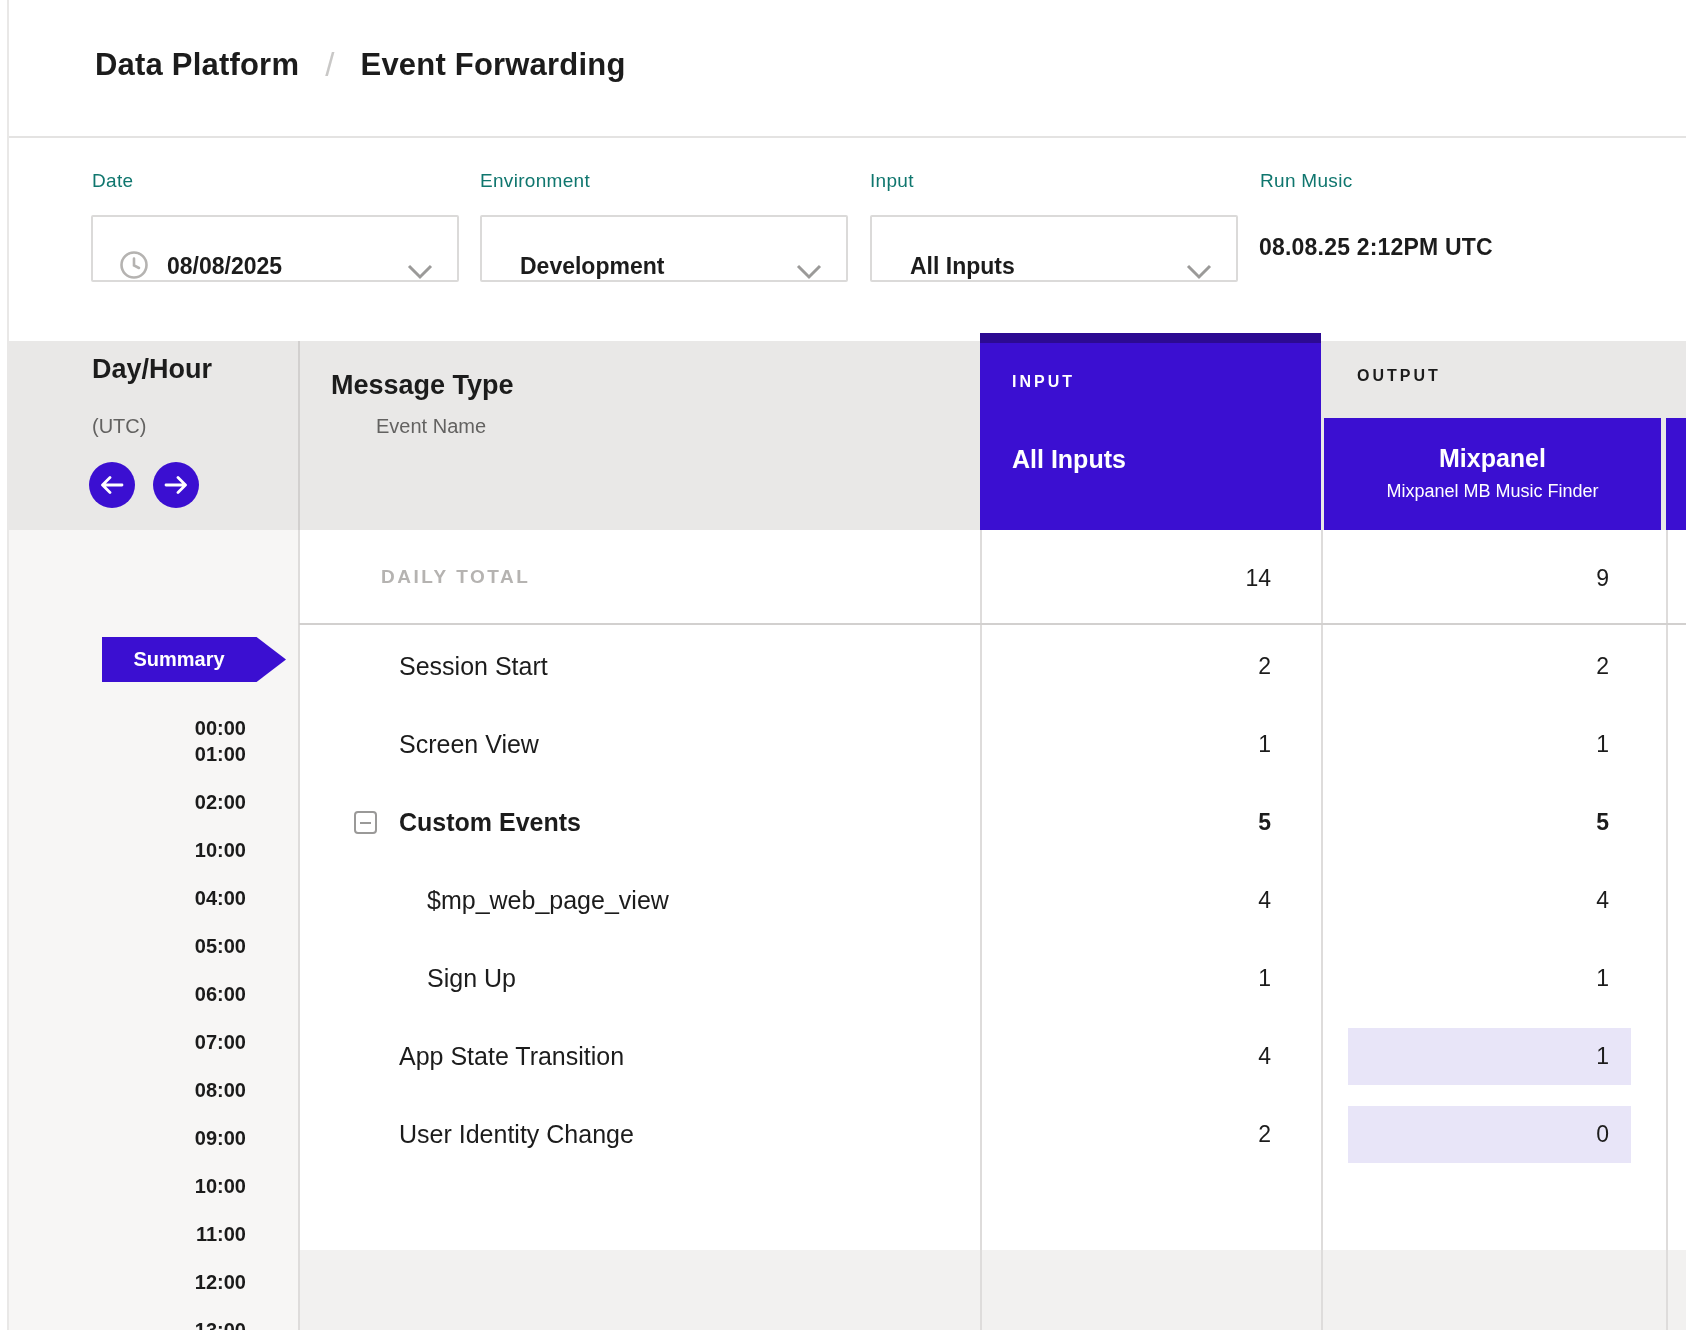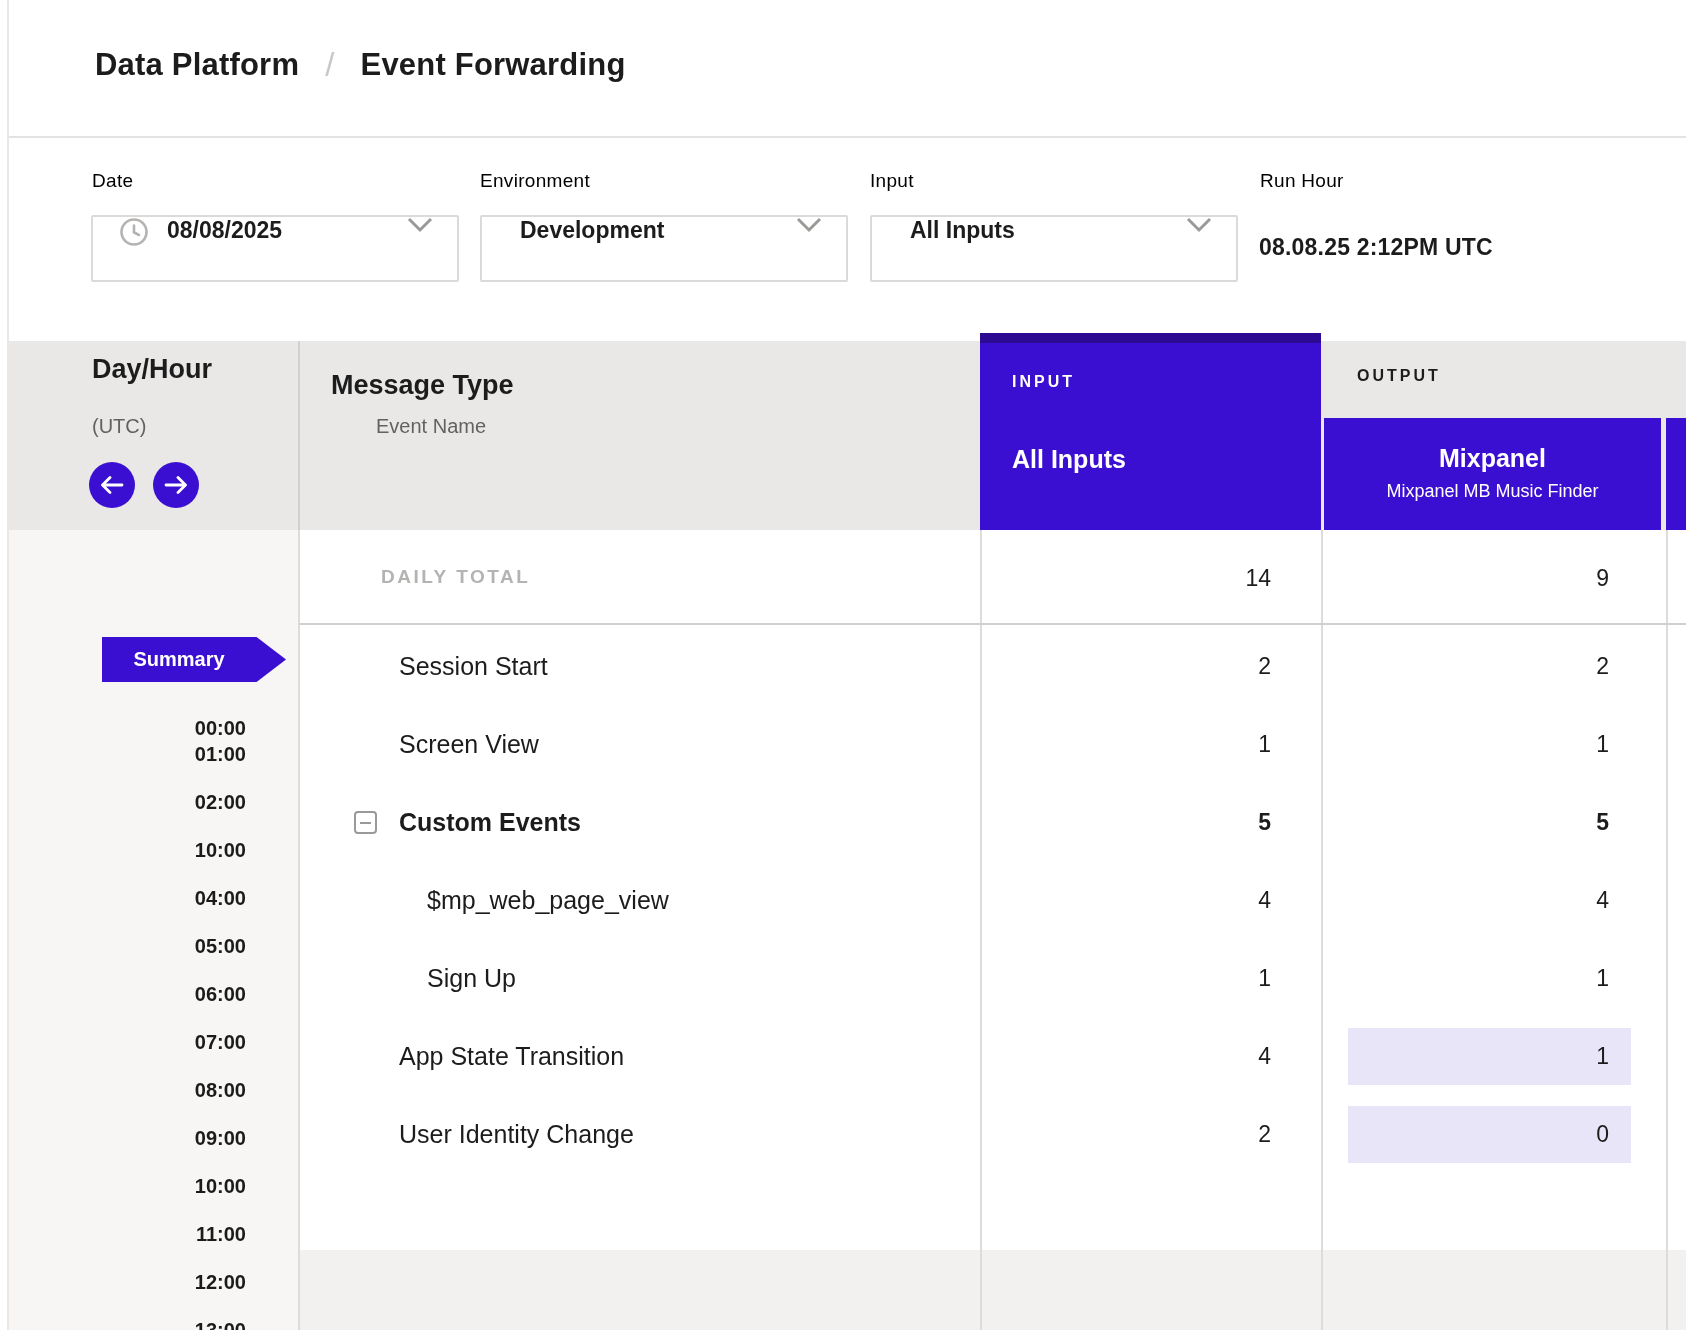--- a/index.html
+++ b/index.html
@@ -8,23 +8,23 @@
   .abs { position: absolute; }
   #page { position: relative; width: 1686px; height: 1330px; border-left: 2px solid #e9e8e7; margin-left: 7px; }
 
   
   #topbar { left: 0; top: 0; width: 1686px; height: 138px; background: #fff; border-bottom: 2px solid #e4e3e2; }
   #breadcrumb { left: 86px; top: 46px; display: flex; align-items: center; gap: 26px;
     font-size: 31px; font-weight: 600; letter-spacing: .2px; }
   #breadcrumb .sep { color: #c9c8c7; font-weight: 400; font-size: 33px; }
 
   
-  .filter-label { top: 170px; font-size: 19px; color: #000000; letter-spacing: .3px; }
+  .filter-label { top: 170px; font-size: 19px; color: #0f766e; letter-spacing: .3px; }
   .select-box { top: 215px; height: 67px; width: 368px; background: #fff; border: 2px solid #dbdad9;
-    border-radius: 2px; display: flex; align-items: flex-start; font-size: 23px; font-weight: 700; }
+    border-radius: 2px; display: flex; align-items: flex-end; font-size: 23px; font-weight: 700; }
   .select-box .val { flex: 1; padding-left: 38px; }
   .chev { width: 26px; height: 16px; margin-right: 24px; flex: none; }
   .rundate-val { top: 234px; font-size: 23px; font-weight: 700; letter-spacing: .2px; }
 
   
   #headband { left: 0; top: 341px; width: 1686px; height: 189px; background: #e9e8e7; }
   #headband-div { left: 289px; top: 341px; width: 2px; height: 189px; background: #d2d0cf; }
   .col-title { font-size: 27px; font-weight: 700; }
   .col-sub { font-size: 20px; color: #636261; }
 
@@ -86,21 +86,21 @@
     <div id="breadcrumb" class="abs">
       <span>Data Platform</span>
       <span class="sep">/</span>
       <span>Event Forwarding</span>
     </div>
   </div>
 
   <div class="abs filter-label" style="left:83px">Date</div>
   <div class="abs filter-label" style="left:471px">Environment</div>
   <div class="abs filter-label" style="left:861px">Input</div>
-  <div class="abs filter-label" style="left:1251px">Run Hour</div>
+  <div class="abs filter-label" style="left:1251px">Run Music</div>
 
   <div class="abs select-box" style="left:82px">
     <span style="flex:none; margin-left:26px">
       <svg width="30" height="30" viewBox="0 0 30 30">
         <circle cx="15" cy="15" r="12.5" fill="none" stroke="#b5b3b1" stroke-width="2.6"></circle>
         <path d="M15 8.5 V15.5 L20 18" fill="none" stroke="#b5b3b1" stroke-width="2.6" stroke-linecap="round"></path>
       </svg>
     </span>
     <span class="val" style="padding-left:18px">08/08/2025</span>
     <span class="chev">

